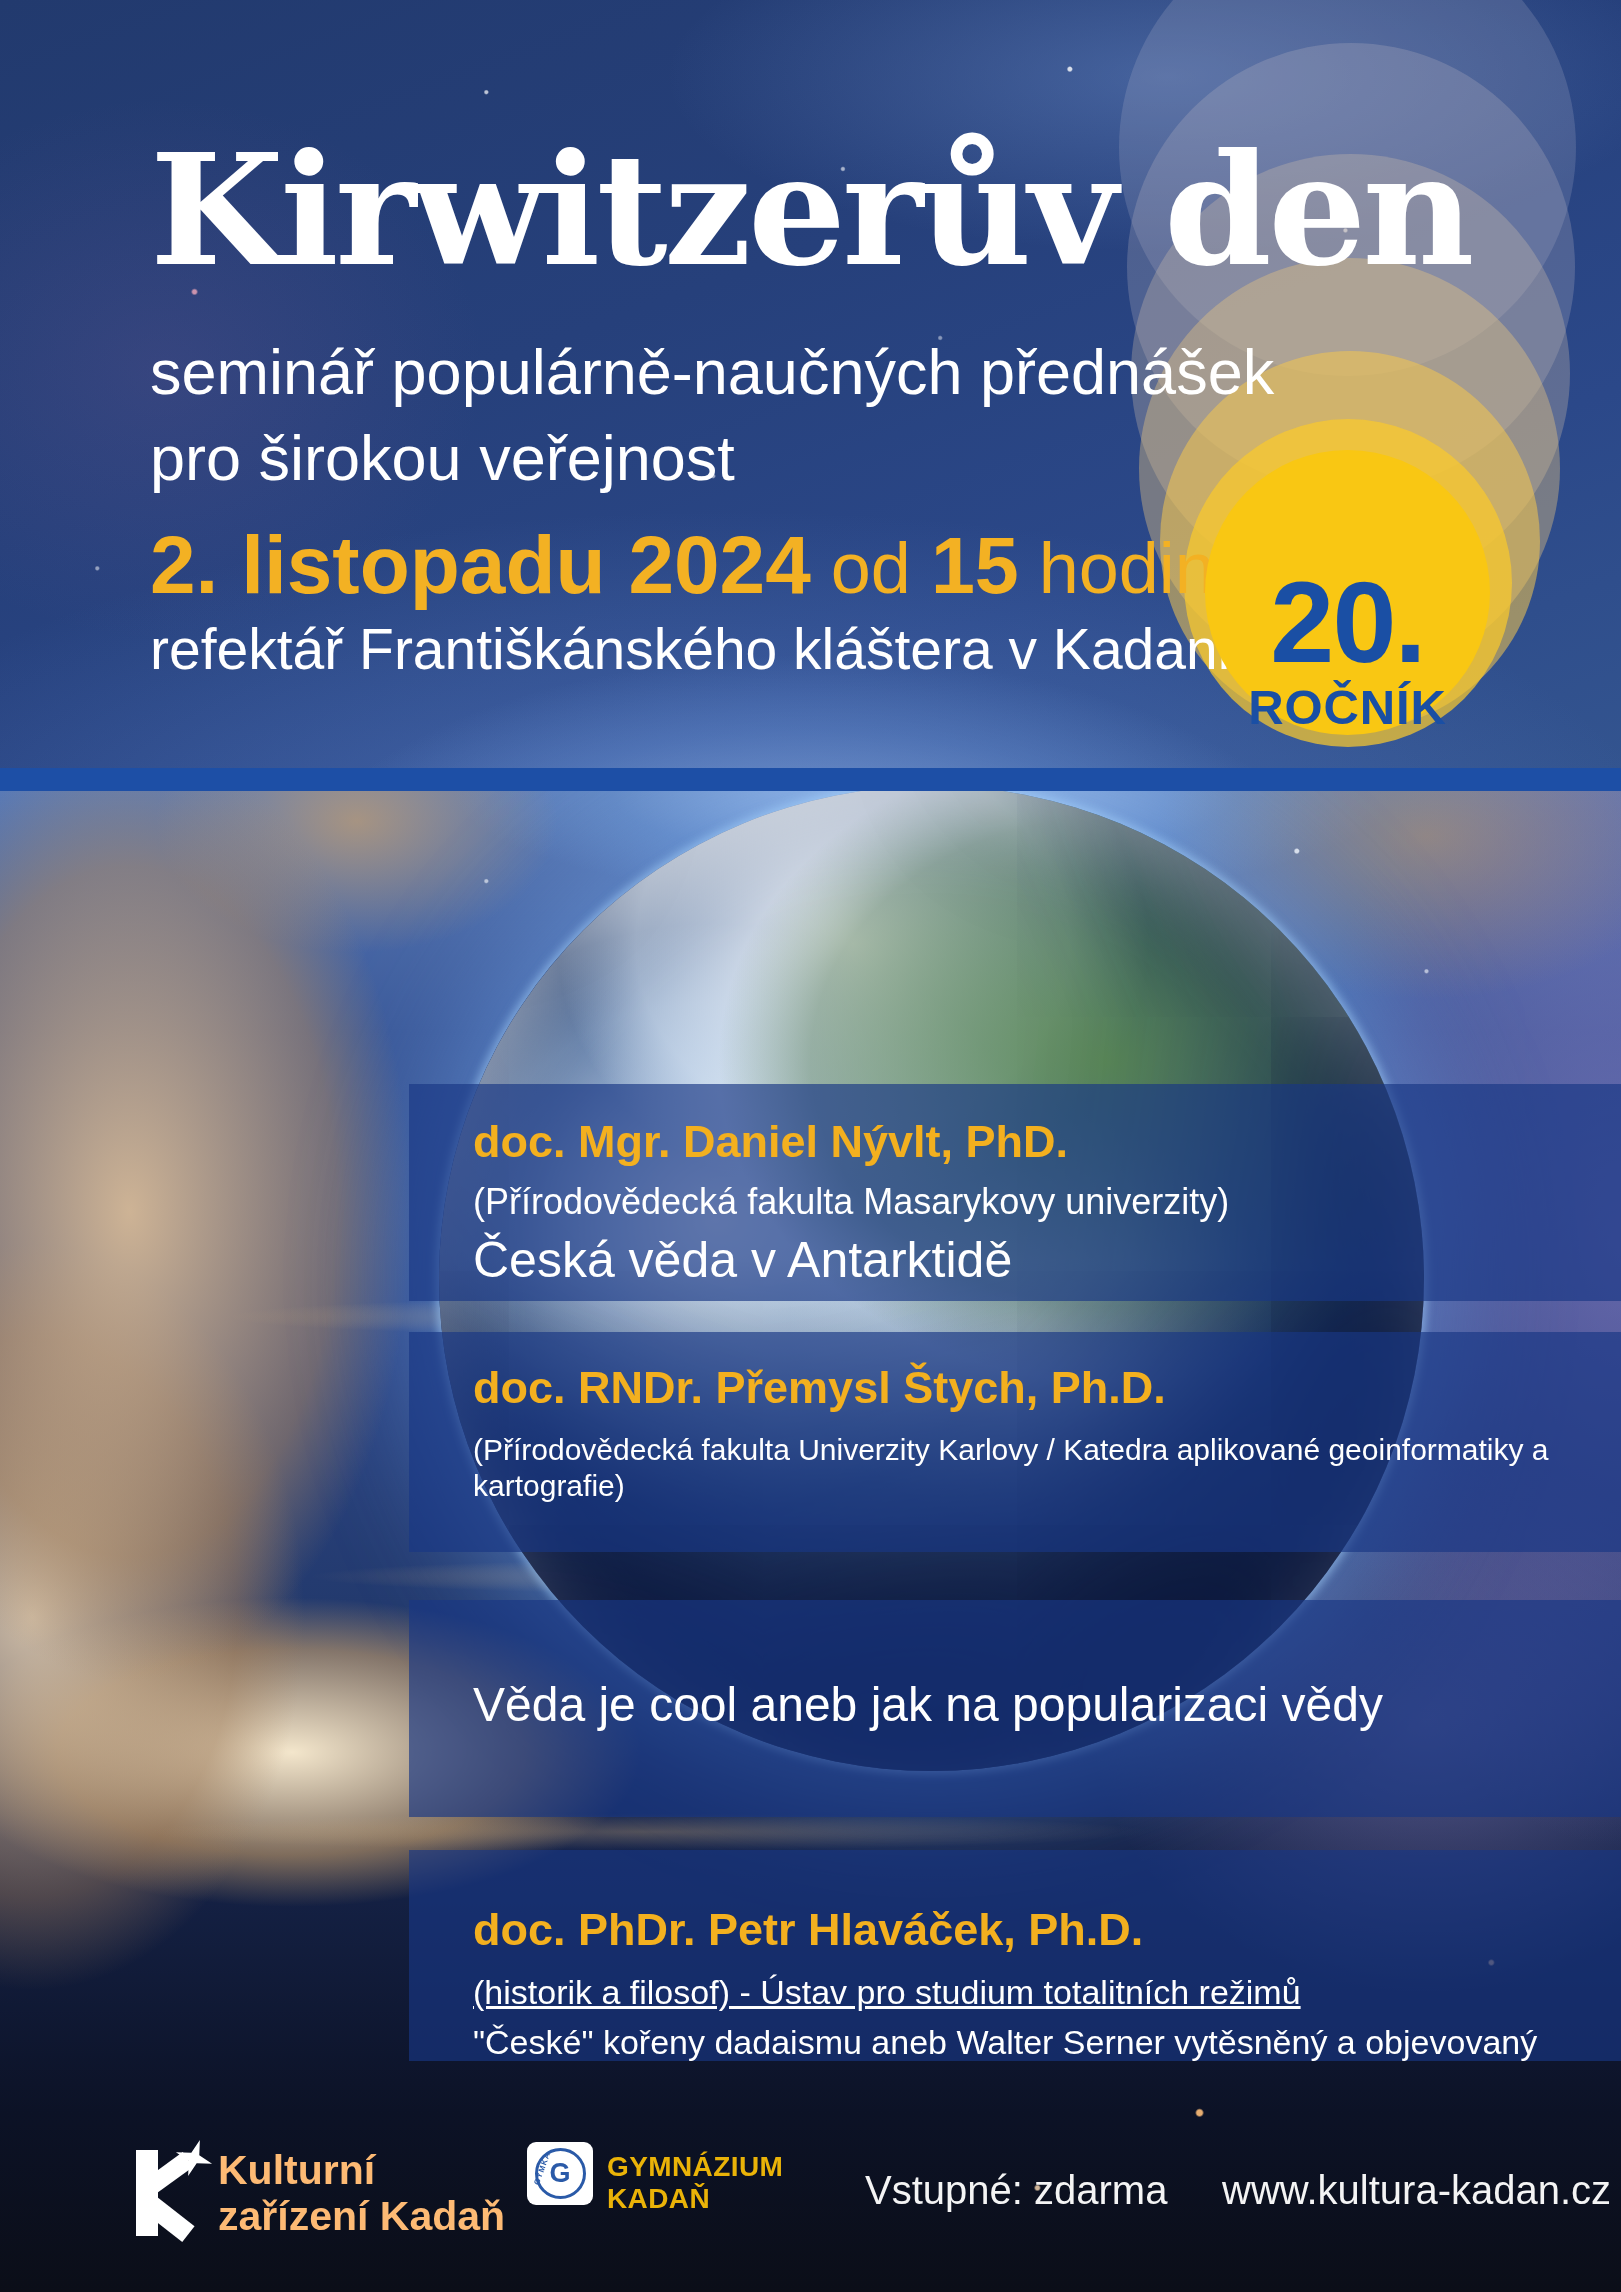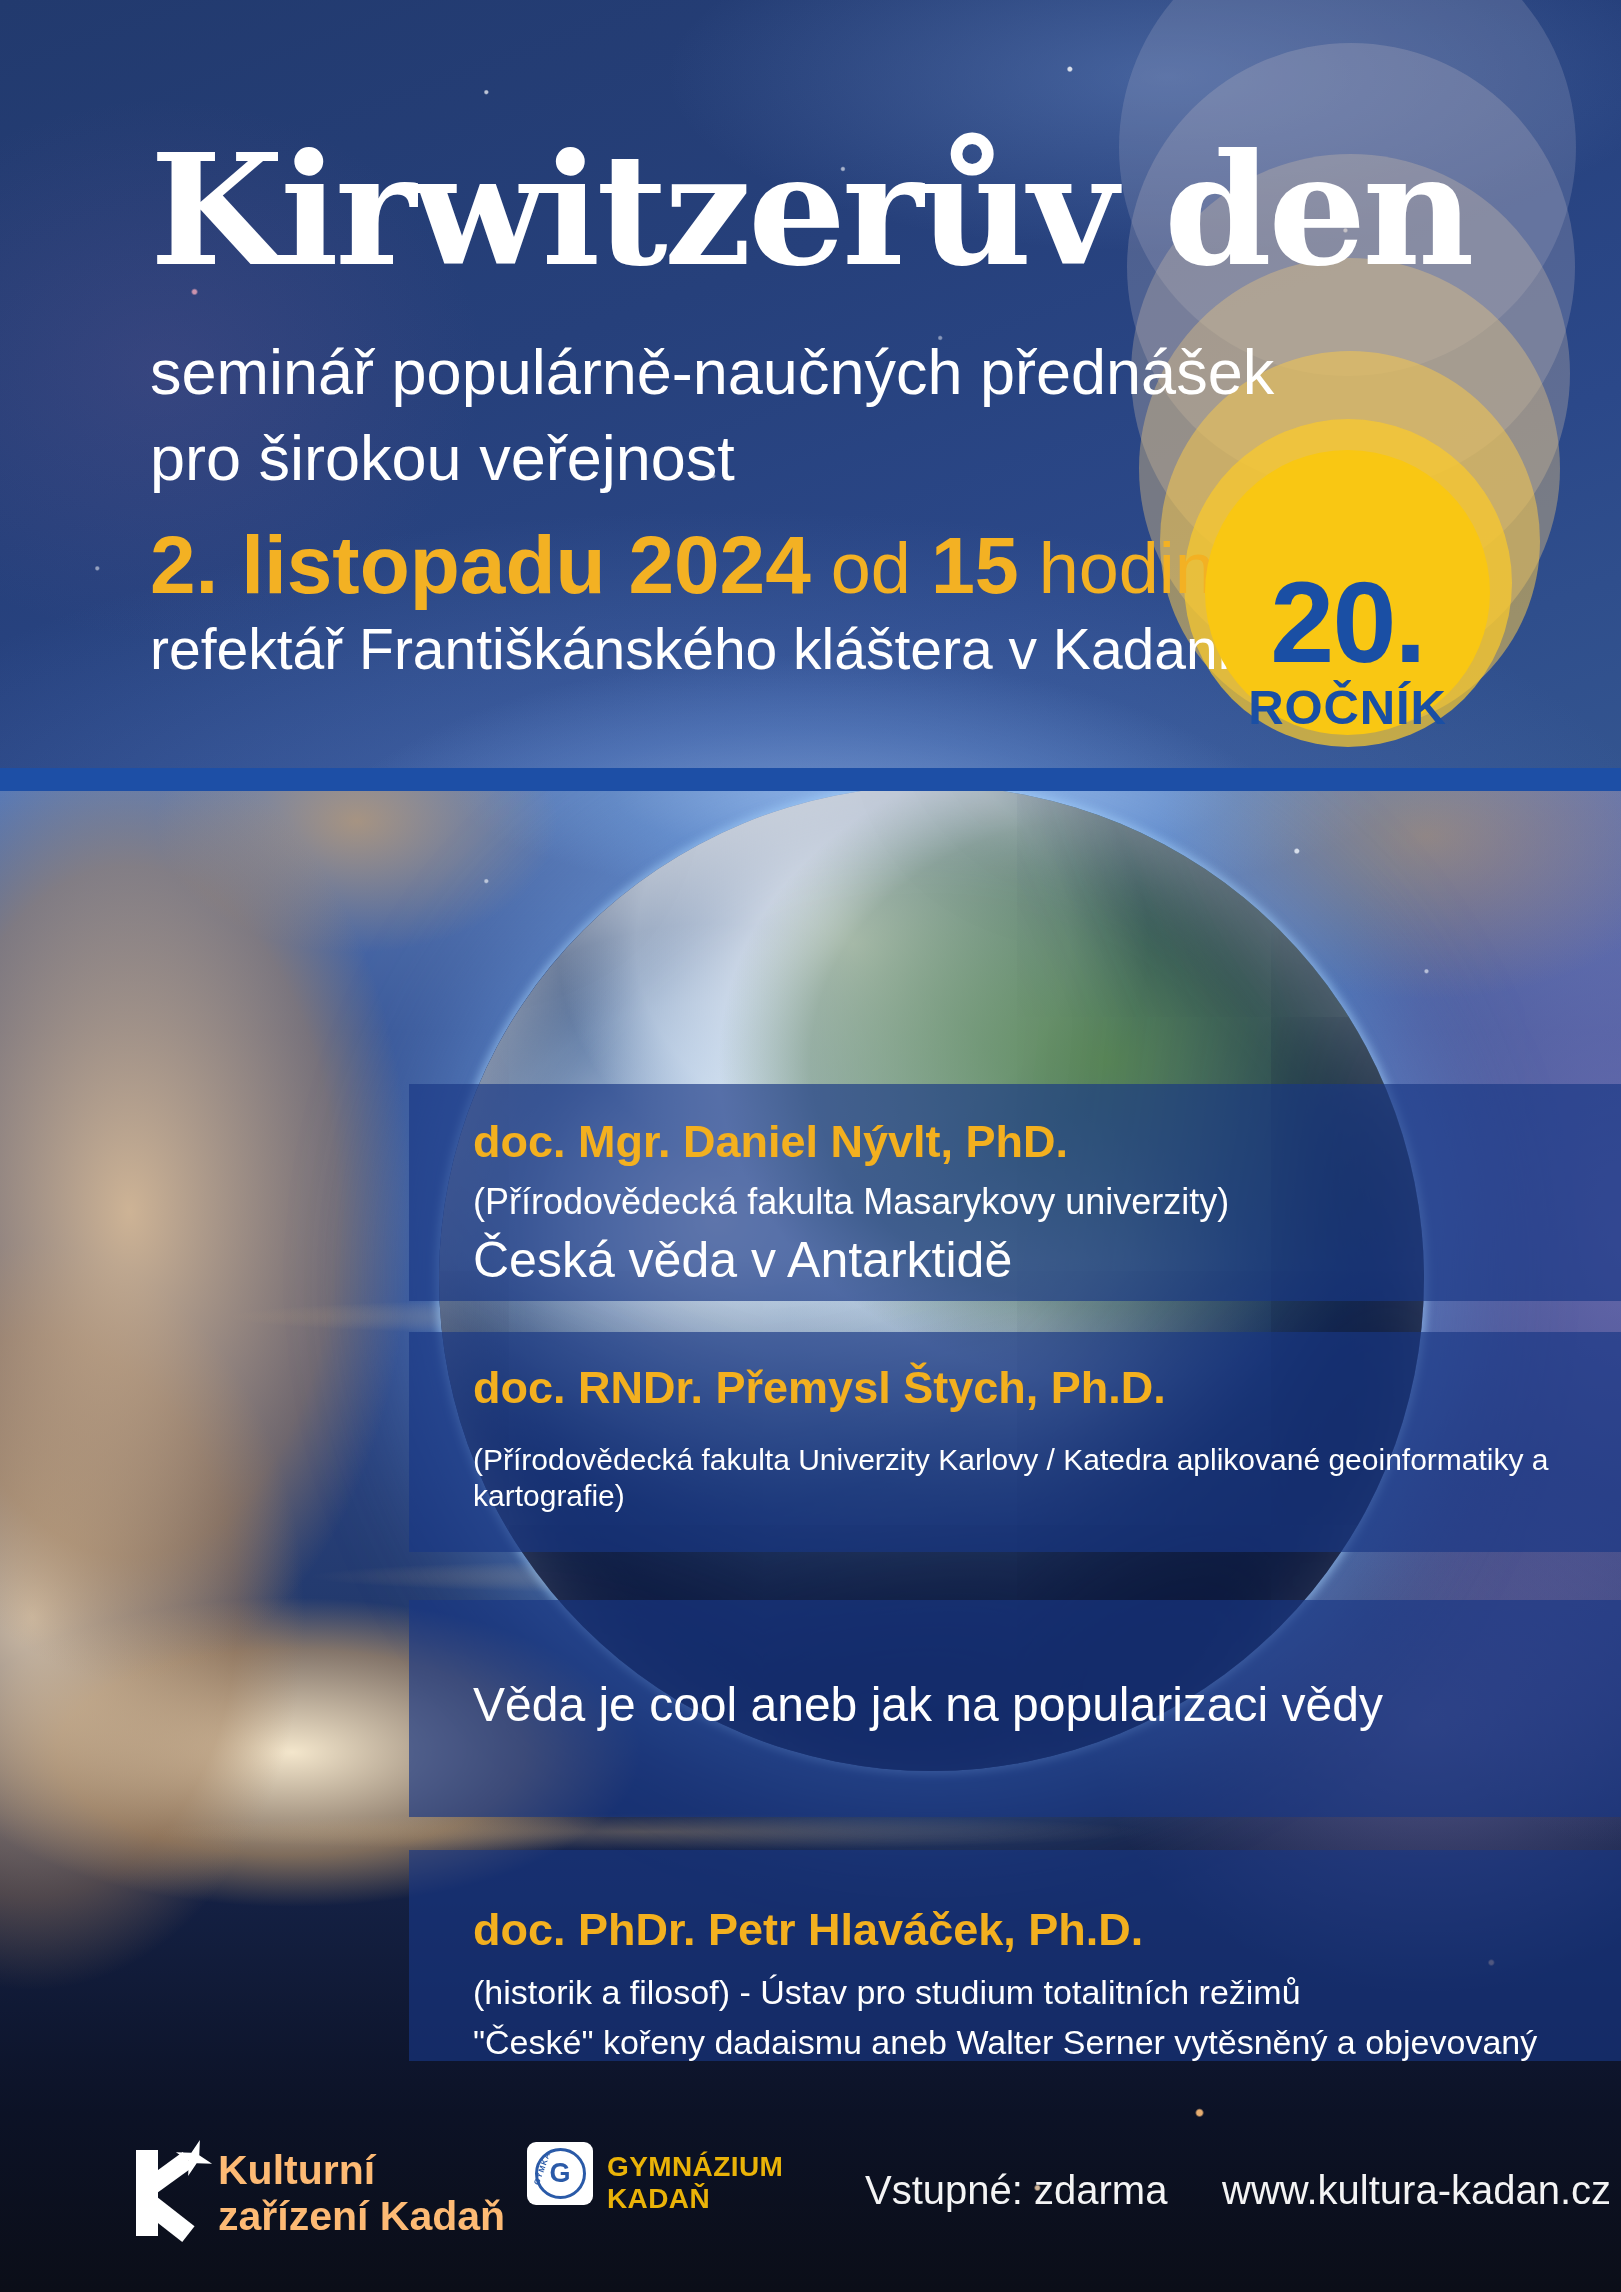--- a/index.html
+++ b/index.html
@@ -103,24 +103,24 @@
     background:rgba(24,55,132,.66);
     padding:32px 36px 0 64px;box-sizing:border-box;
   }
   .panel-1{top:1084px;height:217px;}
   .panel-2{top:1332px;height:220px;padding-top:30px;}
   .panel-3{top:1600px;height:217px;padding-top:52px;}
   .panel-4{top:1850px;height:211px;padding-top:54px;}
   .speaker{color:#f3b01f;font-weight:700;font-size:45px;line-height:1.15;}
   .affil{color:#fff;font-weight:400;font-size:36px;line-height:1.2;margin-top:12.5px;}
   .talk{color:#fff;font-weight:400;font-size:50px;line-height:1.15;margin-top:9px;}
-  .panel-2 .affil{font-size:30px;margin-top:28px;}
+  .panel-2 .affil{font-size:30px;margin-top:18px;}
   .panel-2 .talk{font-size:48px;margin-top:12.5px;}
   .panel-3 .talk{font-size:48px;margin-top:25px;}
-  .panel-4 .affil{font-size:34px;margin-top:16px;}
+  .panel-4 .affil{font-size:34px;margin-top:16px;text-decoration:underline;}
   .panel-4 .talk{font-size:34px;margin-top:10.7px;}
 
   
   .footer-item{position:absolute;z-index:7;}
   .kzk-logo{left:136px;top:2146px;width:77px;height:90px;}
   .kzk-stem{position:absolute;left:0;top:3.6px;width:21.5px;height:86px;background:#fff;}
   .kzk-upper{position:absolute;left:14.3px;top:32px;width:47px;height:18px;background:#fff;
              transform:rotate(-36deg);transform-origin:left center;}
   .kzk-lower{position:absolute;left:16px;top:47px;width:54px;height:19.7px;background:#fff;
              transform:rotate(38deg);transform-origin:left top;}

